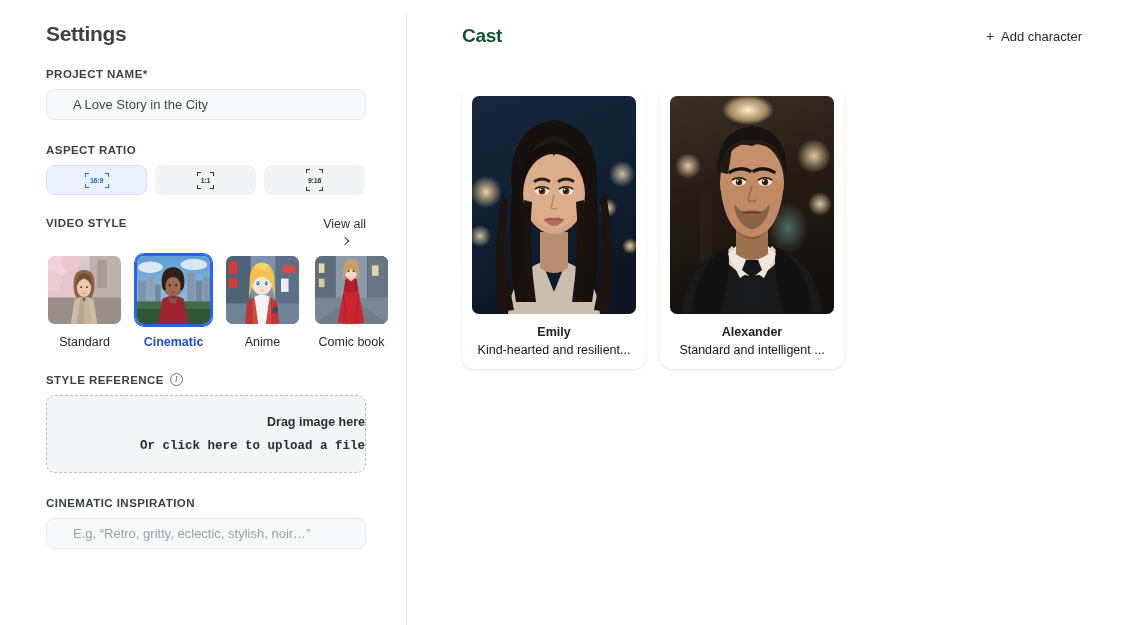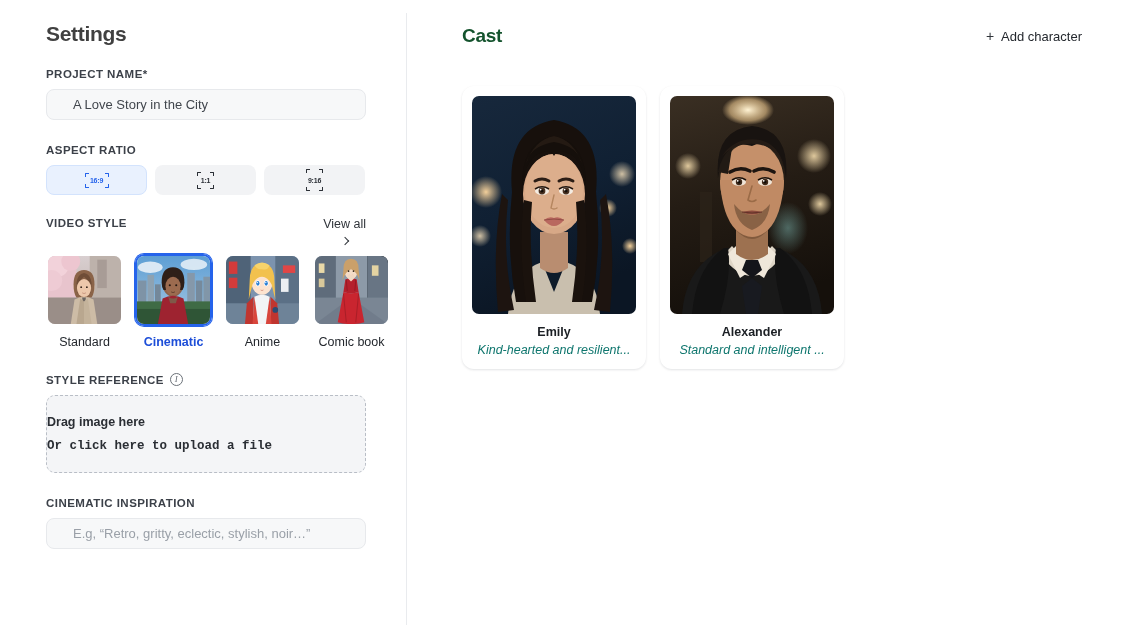--- a/index.html
+++ b/index.html
@@ -207,21 +207,21 @@
 
   
   .dropzone {
     width: 320px;
     height: 78px;
     border: 1.6px dashed #b9bec6;
     border-radius: 9px;
     background: #f4f5f7;
     display: flex;
     flex-direction: column;
-    align-items: flex-start;
+    align-items: flex-end;
     justify-content: center;
     gap: 10px;
     cursor: pointer;
   }
   .dz-line1 { font-size: 12.5px; font-weight: bold; color: #2a2e34; }
   .dz-line2 { font-size: 12.5px; font-weight: bold; color: #2a2e34; font-family: Liberation Mono, monospace; }
 
   
   .cast-panel {
     position: relative;
@@ -276,25 +276,24 @@
     margin-top: 11px;
     font-size: 12.5px;
     font-weight: bold;
     text-align: center;
     color: #1b1f24;
   }
   .char-desc {
     margin-top: 4px;
     font-size: 12.5px;
     text-align: center;
-    color: #0f766e;
+    color: #0f172a;
     white-space: nowrap;
     overflow: hidden;
     text-overflow: ellipsis;
-    font-style: italic;
   }
 </style>
 </head>
 <body>
 
 <div class="app">
 
   <div class="settings-panel">
 
     <div class="settings-title">Settings</div>

